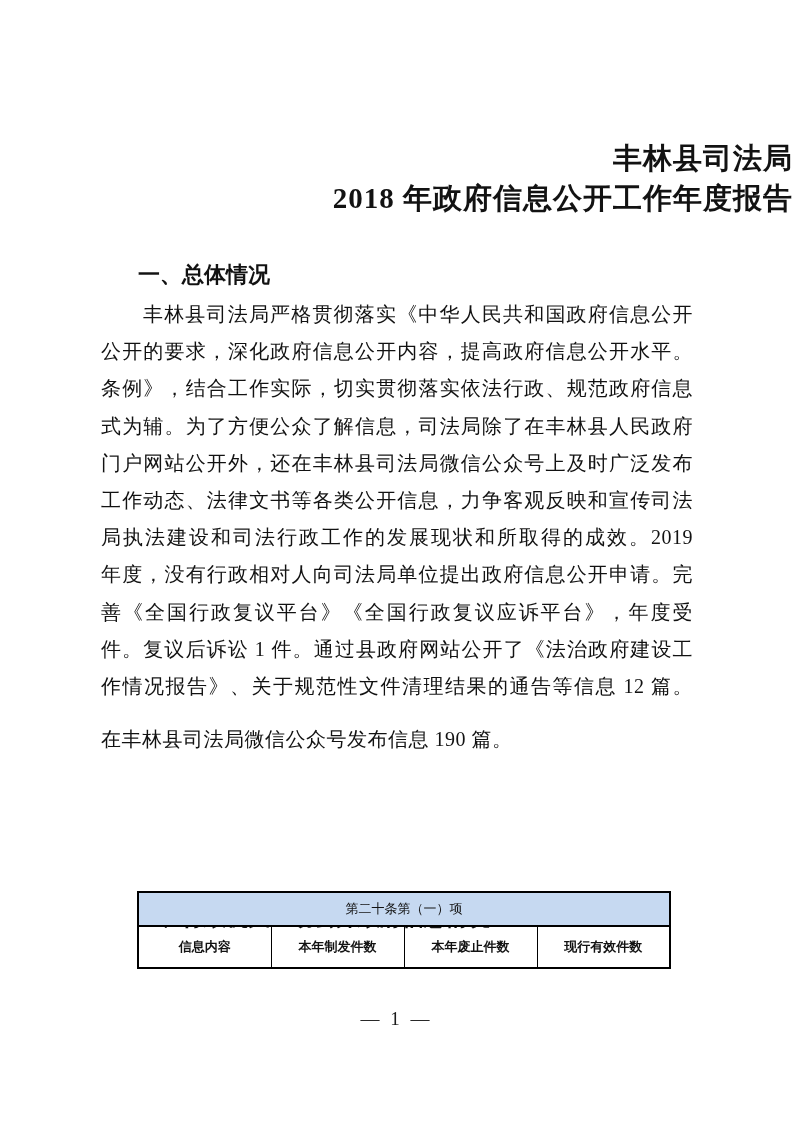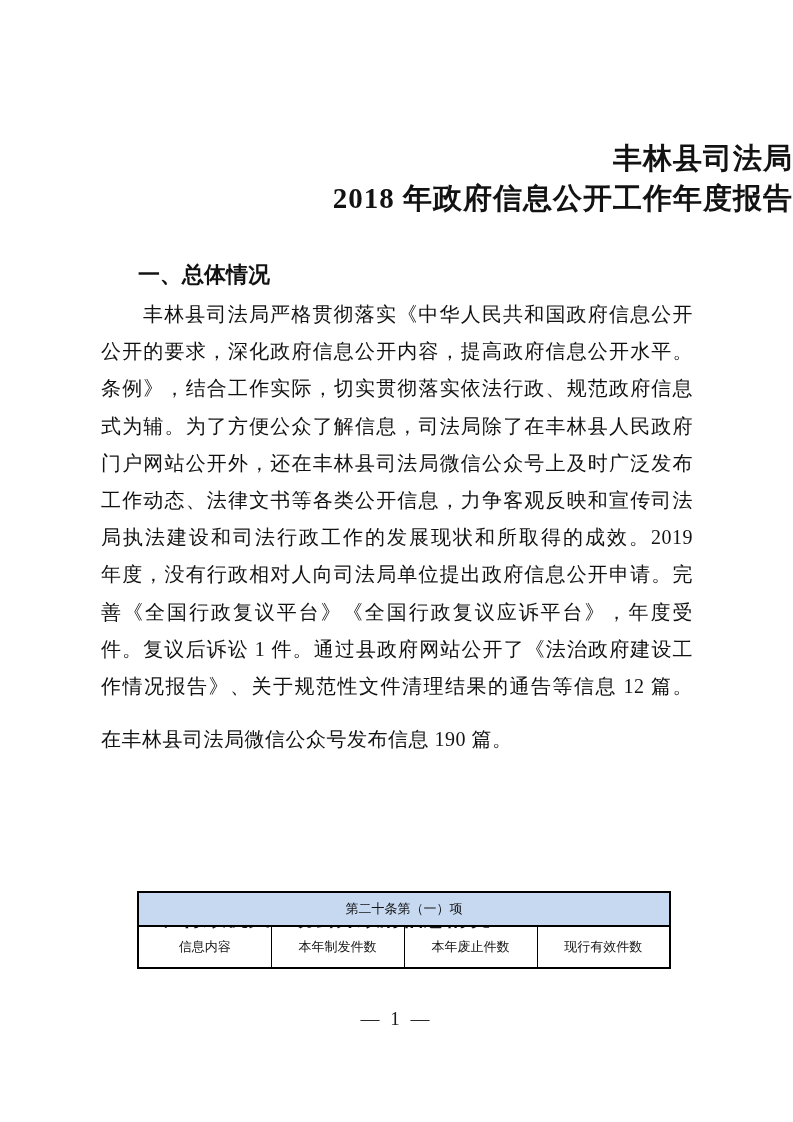--- a/index.html
+++ b/index.html
@@ -76,21 +76,21 @@
     padding: 0;
     overflow: hidden;
   }
   .info-table { border: 2px solid #000; }
   .info-table .span-header-cell {
     height: 32px;
     border-bottom: 2px solid #000;
   }
   .info-table .col-header-cell {
     height: 40px;
-    font-weight: normal;
+    font-weight: bold;
     margin-left: 40px;
   }
   .page-footer {
     position: absolute;
     top: 1008px;
     left: 0;
     width: 100%;
     text-align: center;
     font-size: 19px;
     letter-spacing: 3px;

